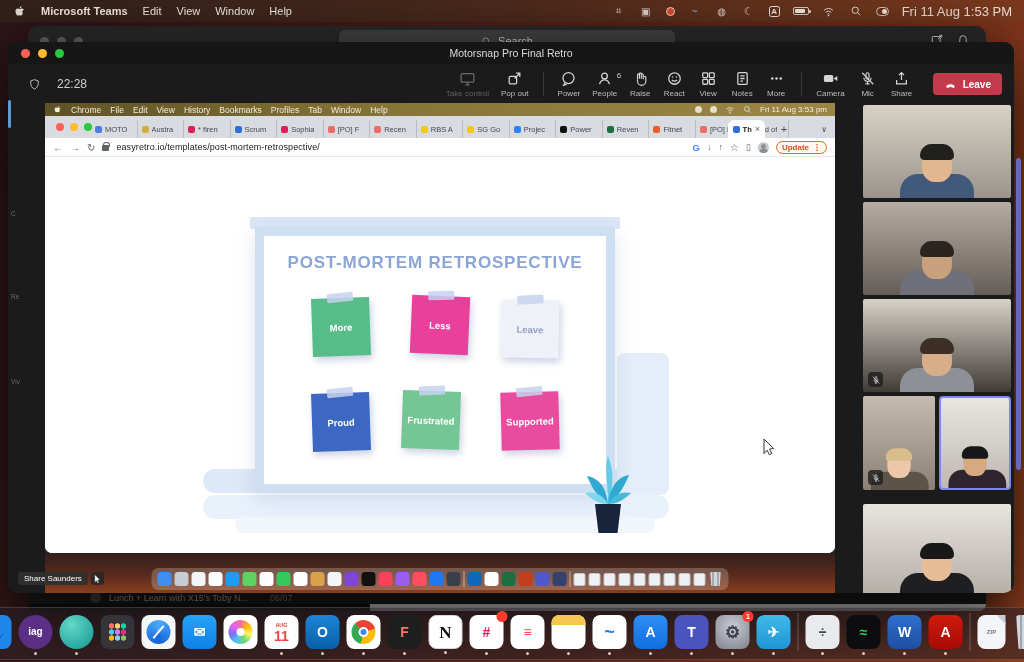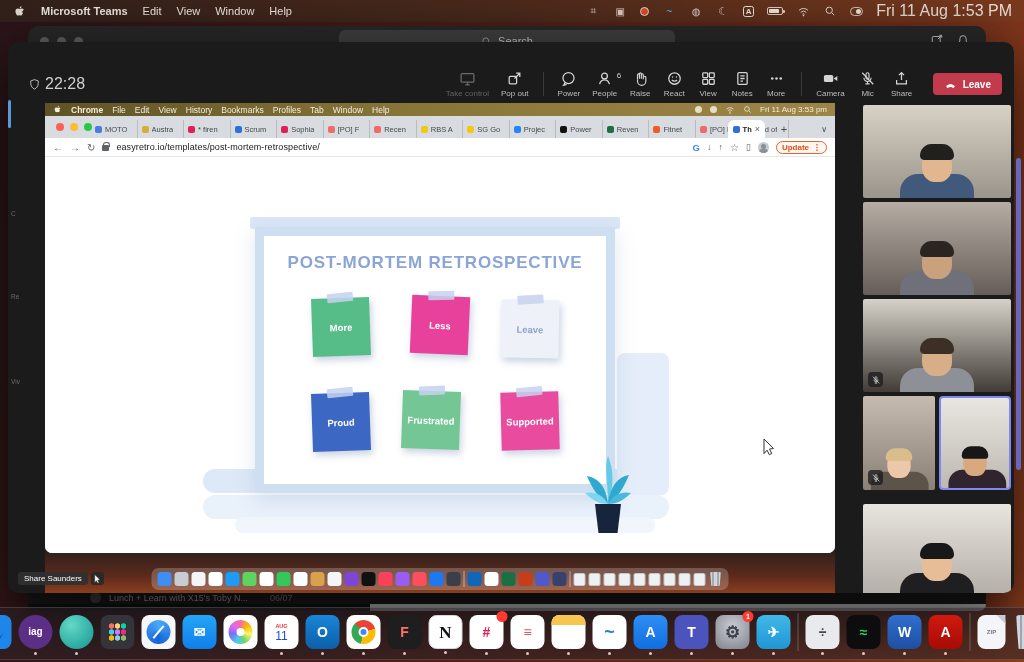--- a/index.html
+++ b/index.html
@@ -6,21 +6,21 @@
 html,body{background:#111}
 .stage{position:relative;width:1024px;height:662px;overflow:hidden;
   background:linear-gradient(105deg,#2c151a 0%,#4e1f1a 40%,#6e2c1a 70%,#8f3f1e 100%)}
 
 
 .menubar{position:absolute;left:0;top:0;width:1024px;height:22px;display:flex;align-items:center;
   padding:0 12px;gap:15px;background:linear-gradient(90deg,#32211b,#4b2a1c 50%,#7b3a1e);color:#efe7e1;font-size:11px}
 .menubar .appname{font-weight:bold}
 .mb-right{margin-left:auto;display:flex;align-items:center;gap:13px;color:#e9ded6}
 .mb-ico{width:14px;height:14px;display:flex;align-items:center;justify-content:center;opacity:.92}
-.mb-clock{font-size:16px;white-space:nowrap}
+.mb-clock{font-size:13px;white-space:nowrap}
 .batt{width:16px;height:8px;border:1px solid rgba(240,230,220,.85);border-radius:2px;position:relative}
 .batt::before{content:"";position:absolute;left:1px;top:1px;bottom:1px;width:10px;background:#f0e6dc;border-radius:1px}
 .batt::after{content:"";position:absolute;right:-3px;top:2px;width:2px;height:3px;background:rgba(240,230,220,.85);border-radius:0 1px 1px 0}
 .reddot{width:9px;height:9px;border-radius:50%;background:#e8502a;border:1.5px solid #f3e8e0}
 .pillico{width:13px;height:9px;border-radius:5px;border:1px solid rgba(240,230,220,.8);position:relative}
 .pillico::after{content:"";position:absolute;right:1px;top:1px;width:5px;height:5px;border-radius:50%;background:#f0e6dc}
 .abox{width:11px;height:11px;border:1px solid #f0e6dc;border-radius:2.5px;font-size:8px;font-weight:bold;display:flex;align-items:center;justify-content:center;color:#f0e6dc}
 
 
 .win-behind{position:absolute;left:28px;top:26px;width:958px;height:585px;background:#262626;border-radius:10px;box-shadow:0 18px 50px rgba(0,0,0,.55)}
@@ -38,41 +38,41 @@
 
 
 .meeting{position:absolute;left:8px;top:42px;width:1006px;height:551px;background:#1b1b1b;border-radius:10px;
   box-shadow:0 22px 60px rgba(0,0,0,.65);overflow:hidden}
 .mtitlebar{position:absolute;left:0;top:0;right:0;height:22px;background:#161616;display:flex;align-items:center;justify-content:center}
 .mlights{position:absolute;left:13px;top:7px;display:flex;gap:8px}
 .mlights span{width:9px;height:9px;border-radius:50%}
 .lr{background:#ff5f57}.ly{background:#febc2e}.lg{background:#28c840}
 .mtitle{color:#d9d9d9;font-size:10.5px}
 .mtoolbar{position:absolute;left:0;top:22px;right:0;height:40px;background:#1b1b1b;display:flex;align-items:center}
-.mtimer{position:absolute;left:20px;top:0;height:40px;display:flex;align-items:center;gap:4px;color:#cfcfcf;font-size:16px}
+.mtimer{position:absolute;left:20px;top:0;height:40px;display:flex;align-items:center;gap:16px;color:#cfcfcf;font-size:12px}
 .mtools{position:absolute;right:12px;top:0;height:40px;display:flex;align-items:center}
 .tgroup{display:flex;align-items:center}
 .mtool{position:relative;display:flex;flex-direction:column;align-items:center;justify-content:center;gap:2px;
   min-width:34px;padding:0 6px;color:#cdcdcd;cursor:default}
 .mtool .lbl{font-size:8px;white-space:nowrap;color:#bdbdbd}
 .mtool .tic{width:17px;height:17px;color:#d4d4d4}
 .mtool .badge{position:absolute;top:1px;right:2px;font-size:8px;color:#cfcfcf}
 .mtool .badge:empty{display:none}
 .mtool.disabled{opacity:.42}
 .msep{width:1px;height:24px;background:#3b3b3b;margin:0 8px}
 .leave-btn{margin-left:14px;height:22px;padding:0 11px;border-radius:4px;display:flex;align-items:center;gap:6px;
   color:#fff;font-size:10px;font-weight:bold}
 .leave-btn svg{width:13px;height:13px}
 .frag{position:absolute;color:#6a6a6a;font-size:6.5px;left:3px}
 
 
 .share{position:absolute;left:37px;top:61px;width:790px;height:490px;background:#232323;overflow:hidden}
 .pmenubar{position:absolute;left:0;top:0;width:790px;height:13px;display:flex;align-items:center;gap:9px;padding:0 8px;
   background:linear-gradient(90deg,#5e5226,#877538 45%,#9c8647);color:#f3eddd;font-size:8.5px}
-.pmenubar .appname{font-weight:bold}
+.pmenubar .appname{font-weight:normal}
 .pmb-right{margin-left:auto;display:flex;align-items:center;gap:8px;font-size:8px}
 .pmb-dot{width:7px;height:7px;border-radius:50%;background:rgba(250,245,230,.8)}
 .chromewin{position:absolute;left:0;top:13px;width:790px;height:437px;background:#d8dbdf;border-radius:0 0 7px 7px;overflow:hidden}
 .tabstrip{position:absolute;left:0;top:0;right:0;height:22px;display:flex;align-items:flex-end}
 .clights{position:absolute;left:11px;top:7px;display:flex;gap:6px}
 .clights span{width:8px;height:8px;border-radius:50%}
 .tabs{position:absolute;left:46px;top:4px;right:46px;height:18px;display:flex;align-items:stretch}
 .tab{flex:1 1 40px;min-width:0;display:flex;align-items:center;gap:3px;padding:0 4px;border-right:1px solid #b9bcc0;
   color:#45484c;font-size:7.5px;overflow:hidden}
 .tab .tico{flex:0 0 auto;width:7px;height:7px;border-radius:2px}
@@ -171,21 +171,21 @@
   radial-gradient(circle at 23px 23px,#90be6d 2.4px,transparent 3px)}
 .di[data-t="safari"]{background:#f6f7f9}
 .di[data-t="safari"]::before{content:"";position:absolute;inset:5px;border-radius:50%;background:conic-gradient(#4aa8f7,#1664d8,#4aa8f7)}
 .di[data-t="safari"]::after{content:"";position:absolute;left:16px;top:9px;width:2px;height:16px;background:#fff;transform:rotate(40deg)}
 .di[data-t="photos"]{background:#fff}
 .di[data-t="photos"]::before{content:"";position:absolute;inset:5px;border-radius:50%;
   background:conic-gradient(#f66d9b,#fbbc05,#fff46b,#6fd66f,#4fc3f7,#7a6ff0,#e066f6,#f66d9b)}
 .di[data-t="photos"]::after{content:"";position:absolute;inset:13px;border-radius:50%;background:#fff}
 .di[data-t="calendar"]{background:#fff;flex-direction:column}
 .di[data-t="calendar"] .sub{display:block;font-size:5.5px;font-weight:bold;color:#e23b30;line-height:7px}
-.di[data-t="calendar"] .g{font-size:12px;color:#1d4ed8;font-weight:normal}
+.di[data-t="calendar"] .g{font-size:14px;color:#ef4444;font-weight:bold}
 .di[data-t="chrome"]{background:#fff}
 .di[data-t="chrome"]::before{content:"";position:absolute;inset:5px;border-radius:50%;
   background:conic-gradient(from -45deg,#ea4335 0 33%,#fbbc05 0 66%,#34a853 0 100%)}
 .di[data-t="chrome"]::after{content:"";position:absolute;inset:12px;border-radius:50%;background:#4285f4;border:2.5px solid #fff}
 .di[data-t="notion"]{background:#fff;border:1px solid #d8d8d8}
 .di[data-t="notion"] .g{font-family:"Liberation Serif",serif;color:#111;font-size:17px}
 .di[data-t="slack"]{background:#fff}
 .di[data-t="white"]{background:#fff}
 .di[data-t="notes"]{background:#fff;overflow:visible}
 .di[data-t="notes"]::before{content:"";position:absolute;left:0;right:0;top:0;height:10px;background:#f7c64e;border-radius:8px 8px 0 0}
@@ -378,20 +378,28 @@
 
   <div class="bb-row">
     <span class="bb-rowicon"></span>
     <span>Lunch + Learn with X15's Toby N...</span>
     <span class="bb-date">06/07</span>
   </div>
   <div class="bb-bar-l"></div>
   <div class="bb-bar-r"></div>
 
   <div class="meeting">
+    <div class="mtitlebar">
+      <div class="mlights">
+        <span class="lr"></span>
+        <span class="ly"></span>
+        <span class="lg"></span>
+      </div>
+      <span class="mtitle">Motorsnap Pro Final Retro</span>
+    </div>
 
     <div class="mtoolbar">
       <div class="mtimer">
         <svg class="ic" width="13" height="13" color="#cfcfcf">
             <use href="#i-shield"></use>
           </svg>
         <span>22:28</span>
       </div>
       <div class="mtools">
         <div class="tgroup">

